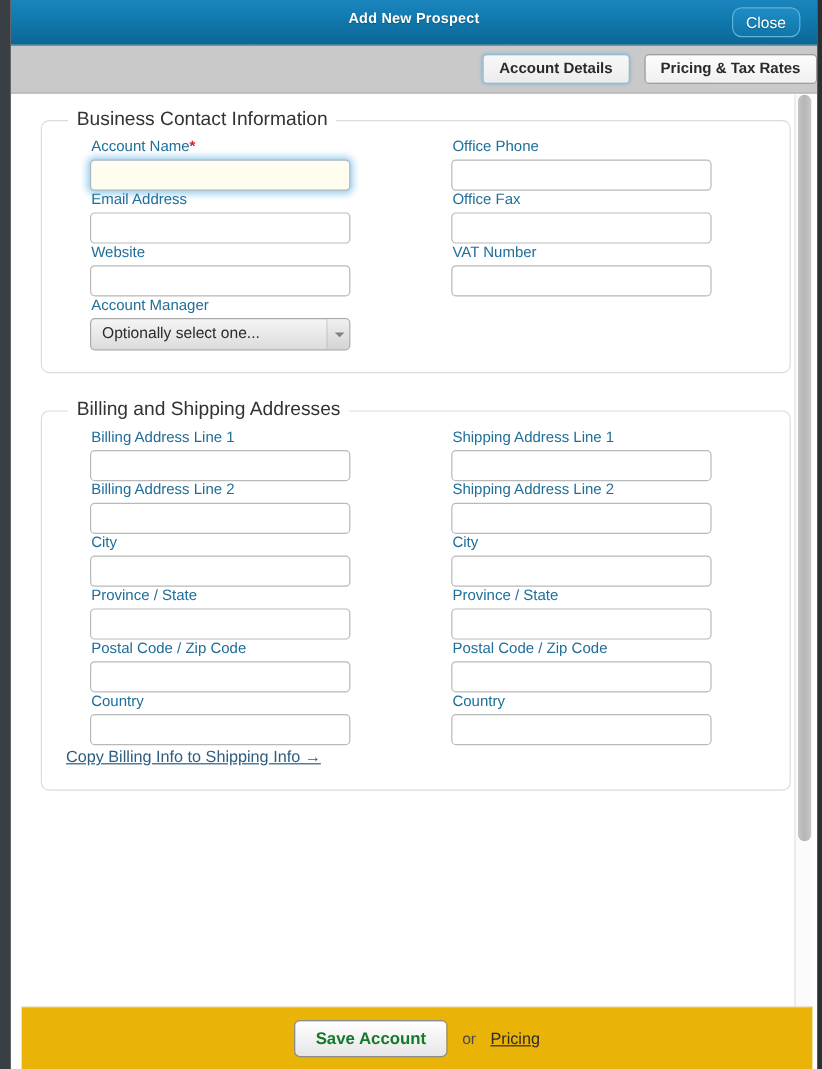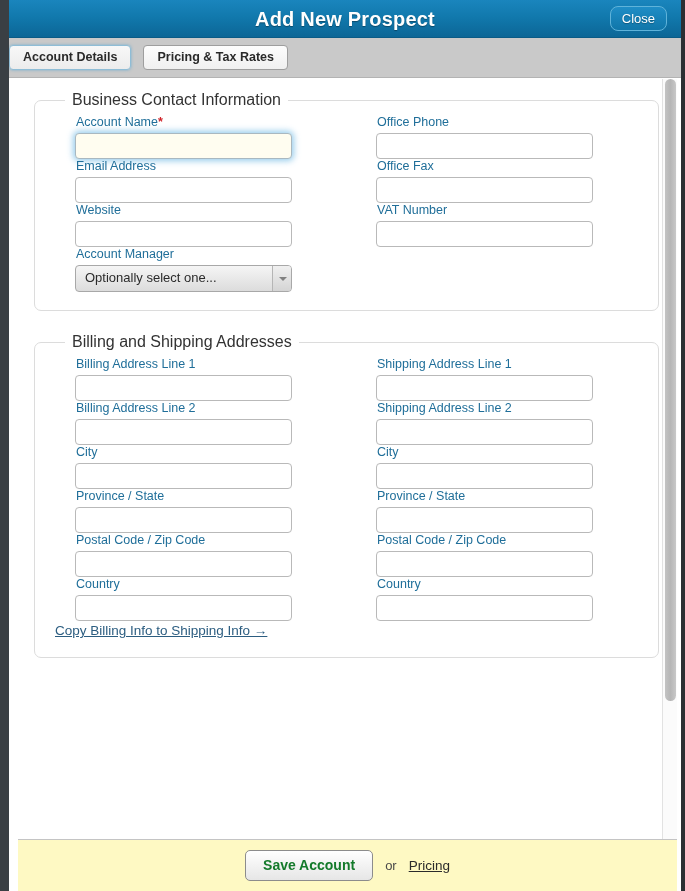--- a/index.html
+++ b/index.html
@@ -27,21 +27,21 @@
     position: relative;
     height: 38px;
     background: linear-gradient(to bottom, #1a85bd 0%, #1179ad 45%, #0c6696 100%);
     border-bottom: 1px solid #0a5b86;
   }
   #titlebar-title {
     position: absolute;
     left: 0; right: 0; top: 8px;
     text-align: center;
     color: #ffffff;
-    font-size: 20px;
+    font-size: 12px;
     font-weight: bold;
     letter-spacing: .2px;
     text-shadow: 0 1px 1px rgba(0,0,0,.35);
   }
   #close-button {
     position: absolute;
     right: 14px; top: 6px;
     height: 25px;
     padding: 0 11px;
     line-height: 23px;
@@ -54,21 +54,21 @@
     text-shadow: 0 1px 1px rgba(0,0,0,.3);
   }
 
   
   #toolbar {
     height: 40px;
     background: #c9c9c9;
     border-bottom: 1px solid #b3b3b3;
     display: flex;
     align-items: center;
-    justify-content: flex-start;
+    justify-content: flex-end;
     gap: 12px;
   }
   .tab-button {
     height: 25px;
     padding: 0 13px;
     line-height: 23px;
     font-size: 12.5px;
     font-weight: bold;
     color: #2a2a2a;
     background: linear-gradient(to bottom, #fdfdfd 0%, #f0f0f0 100%);
@@ -102,21 +102,21 @@
   fieldset.section {
     border: 1px solid #dcdcdc;
     border-radius: 7px;
     margin: 0 0 22px 0;
     padding: 6px 18px 18px 18px;
   }
   fieldset.section legend {
     font-size: 16px;
     color: #333333;
     padding: 0 7px;
-    margin-left: 12px;
+    margin-left: 4px;
   }
 
   .row {
     display: flex;
     gap: 84px;
   }
   .col { width: 217px; }
 
   .field { margin-bottom: 12px; }
   .field:last-child { margin-bottom: 0; margin-left: 22px; }
@@ -210,21 +210,21 @@
     background: linear-gradient(to right, #c3c3c3 0%, #b6b6b6 50%, #c8c8c8 100%);
     border-radius: 6px;
     cursor: pointer;
   }
 
   
   #footer {
     position: absolute;
     left: 9px; right: 4px; bottom: 0;
     height: 52px;
-    background: #fef9c3;
+    background: #eab308;
     border-top: 1px solid #c4c4c4;
     display: flex;
     align-items: center;
     justify-content: center;
     gap: 12px;
   }
   #save-button {
     height: 31px;
     padding: 0 17px;
     line-height: 29px;

